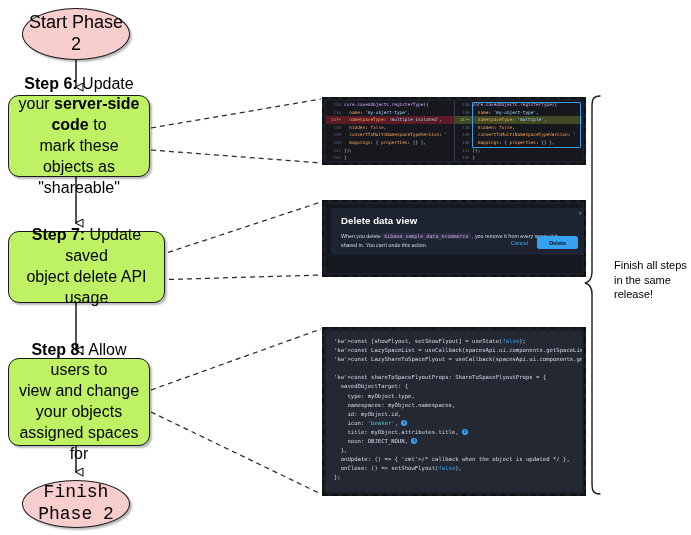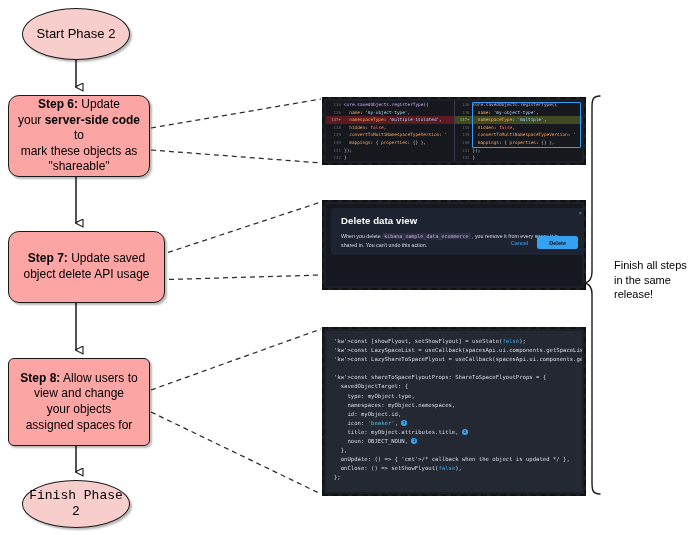--- a/index.html
+++ b/index.html
@@ -38,51 +38,51 @@
     justify-content: center;
     text-align: center;
     color: #000000;
     box-shadow: 2px 2px 2px rgba(0,0,0,0.28);
   }
 
   .terminator {
     border-radius: 50%;
     background: #f8cecc;
     border: 1.3px solid #1a1a1a;
-    font-size: 13px;
+    font-size: 18px;
     line-height: 1.2;
   }
 
   .process {
     border-radius: 11px;
-    background: #fca5a5;
+    background: #bef264;
     border: 1.3px solid #1a1a1a;
-    font-size: 12px;
+    font-size: 16px;
     line-height: 1.30;
     padding: 0 5px;
   }
   .process .txt { display: block; }
   .process b { font-weight: bold; }
 
   #node-start      { left: 22px;  top: 8px;   width: 108px; height: 52px; }
   #node-step6      { left: 8px;   top: 95px;  width: 142px; height: 82px; }
   #node-step7      { left: 8px;   top: 231px; width: 157px; height: 72px; }
-  #node-step8      { left: 8px;   top: 358px; width: 142px; height: 88px; border-radius: 6px; }
+  #node-step8      { left: 8px;   top: 358px; width: 142px; height: 88px; }
   #node-finish     { left: 22px;  top: 480px; width: 108px; height: 48px; font-family: Liberation Mono, monospace; }
 
   
   .shot {
     position: absolute;
     box-sizing: border-box;
     border: 2.6px dashed #111111;
     background: #1b1f27;
     overflow: hidden;
   }
   #shot-diff  { left: 322px; top: 97px;  width: 264px; height: 68px; }
-  #shot-modal { left: 322px; top: 200px; width: 264px; height: 90px; }
+  #shot-modal { left: 322px; top: 200px; width: 264px; height: 77px; }
   #shot-code  { left: 322px; top: 327px; width: 264px; height: 169px; }
 
   
   .diff-inner {
     position: absolute;
     inset: 2px;
     display: flex;
     background: #16181d;
   }
   .diff-pane {

